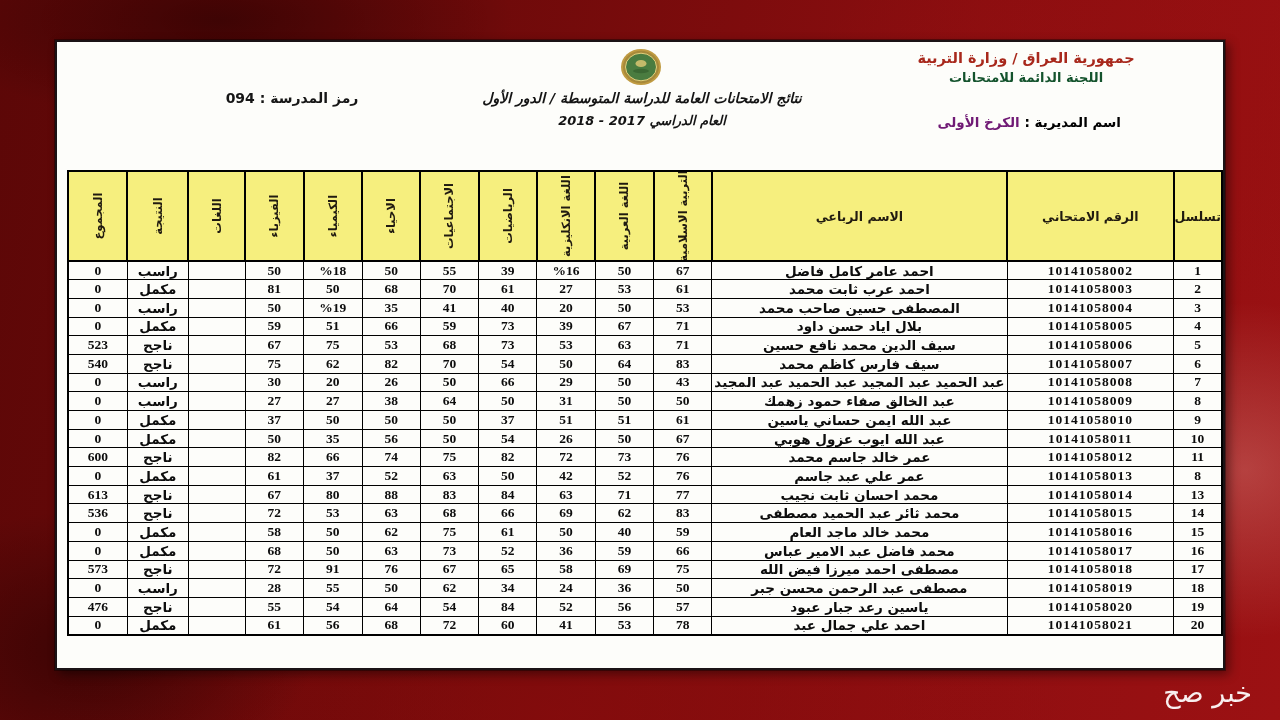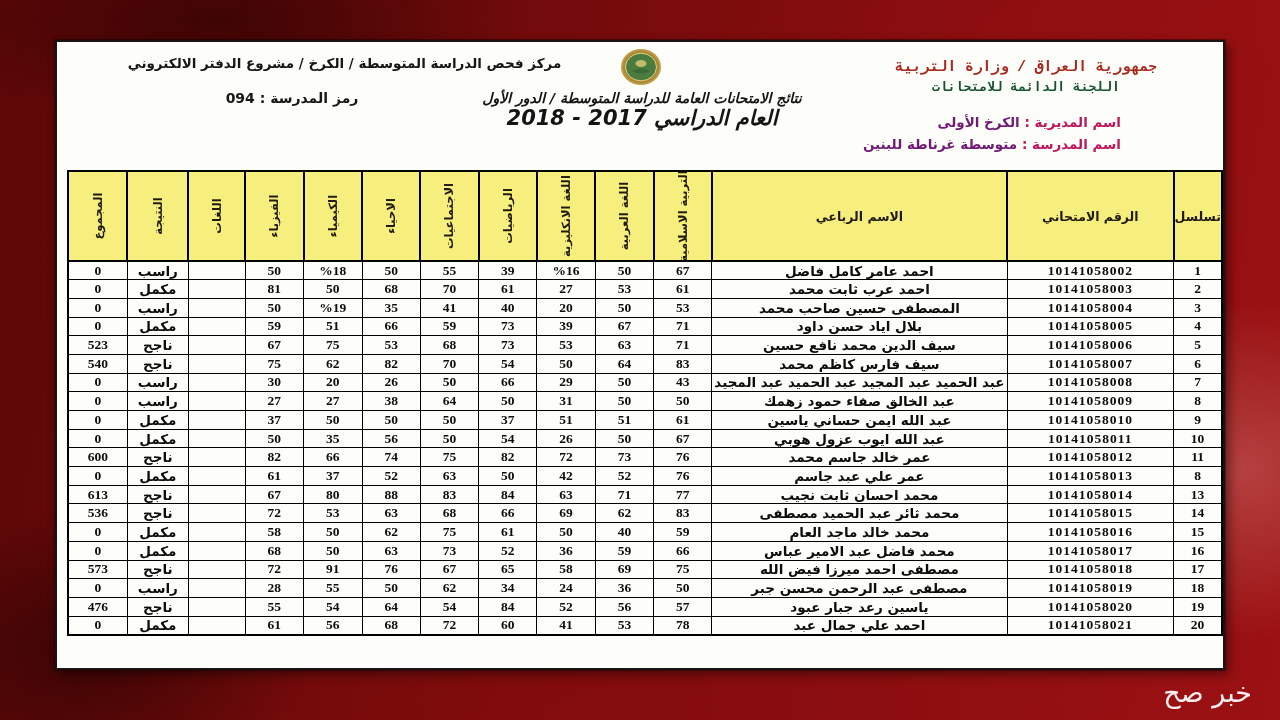--- a/index.html
+++ b/index.html
@@ -12,30 +12,30 @@
       radial-gradient(ellipse 260px 240px at 1245px 470px, rgba(255,190,180,.28), transparent 70%),
       radial-gradient(ellipse 500px 260px at 1150px 120px, rgba(150,15,15,.45), transparent 75%),
       radial-gradient(ellipse 700px 220px at 560px 715px, rgba(140,12,12,.5), transparent 75%),
       linear-gradient(100deg,#5c0707 0%,#6f0a0a 35%,#8c0e10 70%,#9c1113 100%);
   }
   .page {
     position:absolute; left:55px; top:40px; width:1170px; height:630px;
     background:#fdfdfa; border:2px solid #1b1316;
     box-shadow:0 0 0 1px rgba(0,0,0,.35), 4px 4px 10px rgba(0,0,0,.45);
   }
-  .hdr-gov { position:absolute; top:16px; right:37px; width:320px; text-align:center; direction:rtl;font-family:Liberation Mono, monospace; }
+  .hdr-gov { position:absolute; top:8px; right:37px; width:320px; text-align:center; direction:rtl; }
   .gov1 { color:#a8281c; font-weight:bold; font-size:14.5px; }
   .gov2 { color:#14532d; font-weight:bold; font-size:13px; margin-top:4px; }
   .hdr-info { position:absolute; top:66px; right:102px; direction:rtl; text-align:right; }
   .hdr-info .line { font-size:13.5px; font-weight:bold; margin-top:6px; color:#1c1c1c; }
-  .hdr-info .lbl { color:#be185d; }
+  .hdr-info .lbl { color:#000000; }
   .hdr-info .val { color:#701a75; }
   .hdr-center { position:absolute; left:325px; top:48px; width:520px; text-align:center; direction:rtl;font-style:italic; }
   .title1 { font-size:14px; font-weight:bold; color:#141414; }
-  .title2 { font-size:21px; font-weight:bold; color:#141414; }
+  .title2 { font-size:13px; font-weight:bold; color:#141414; margin-top:7px; }
   .logo { position:absolute; left:563px; top:6px; width:42px; height:38px; }
   .hdr-left1 { position:absolute; left:40px; top:13px; width:495px; text-align:center; direction:rtl;
                font-size:13.5px; font-weight:bold; color:#161616; }
   .hdr-code { position:absolute; left:120px; top:48px; width:230px; text-align:center; direction:rtl;
               font-size:14px; font-weight:bold; color:#161616; }
   table.results {
     position:absolute; left:10px; top:128px; direction:rtl;
     border-collapse:collapse; table-layout:fixed;
     border:2.5px solid #000;
     font-family:"Liberation Serif","DejaVu Sans",serif;
@@ -73,41 +73,36 @@
   <div class="hdr-gov">
     <div class="gov1">جمهورية العراق / وزارة التربية</div>
     <div class="gov2">اللجنة الدائمة للامتحانات</div>
   </div>
 
   <div class="hdr-info">
     <div class="line">
       <span class="lbl">اسم المديرية :</span>
       <span class="val">الكرخ الأولى</span>
     </div>
-    <div class="line">
-      <span class="lbl">اسم المدرسة :</span>
-      <span class="val">متوسطة غرناطة للبنين</span>
-    </div>
   </div>
 
   <svg class="logo" viewBox="0 0 42 38">
     <ellipse cx="21" cy="19" rx="20" ry="18" fill="#c09b42"></ellipse>
     <ellipse cx="21" cy="19" rx="18" ry="16.2" fill="#a7893a"></ellipse>
     <ellipse cx="21" cy="19" rx="15.5" ry="13.8" fill="#4a7c40"></ellipse>
     <ellipse cx="21" cy="19" rx="15.5" ry="13.8" fill="none" stroke="#e3d07c" stroke-width="1"></ellipse>
     <ellipse cx="21" cy="15.5" rx="5.5" ry="3.6" fill="#d9c672" opacity="0.85"></ellipse>
     <ellipse cx="21" cy="23" rx="8" ry="2.2" fill="#3a6632" opacity="0.9"></ellipse>
   </svg>
 
   <div class="hdr-center">
     <div class="title1">نتائج الامتحانات العامة للدراسة المتوسطة / الدور الأول</div>
     <div class="title2">العام الدراسي 2017 - 2018</div>
   </div>
 
-  <div class="hdr-left1">مركز فحص الدراسة المتوسطة /  الكرخ  / مشروع الدفتر الالكتروني</div>
 
   <div class="hdr-code">
     <span>رمز المدرسة :</span>
     <span>094</span>
   </div>
 
   <table class="results">
     <thead>
         <tr id="hdr-row">
           <th style="width: 48px;">تسلسل</th>

